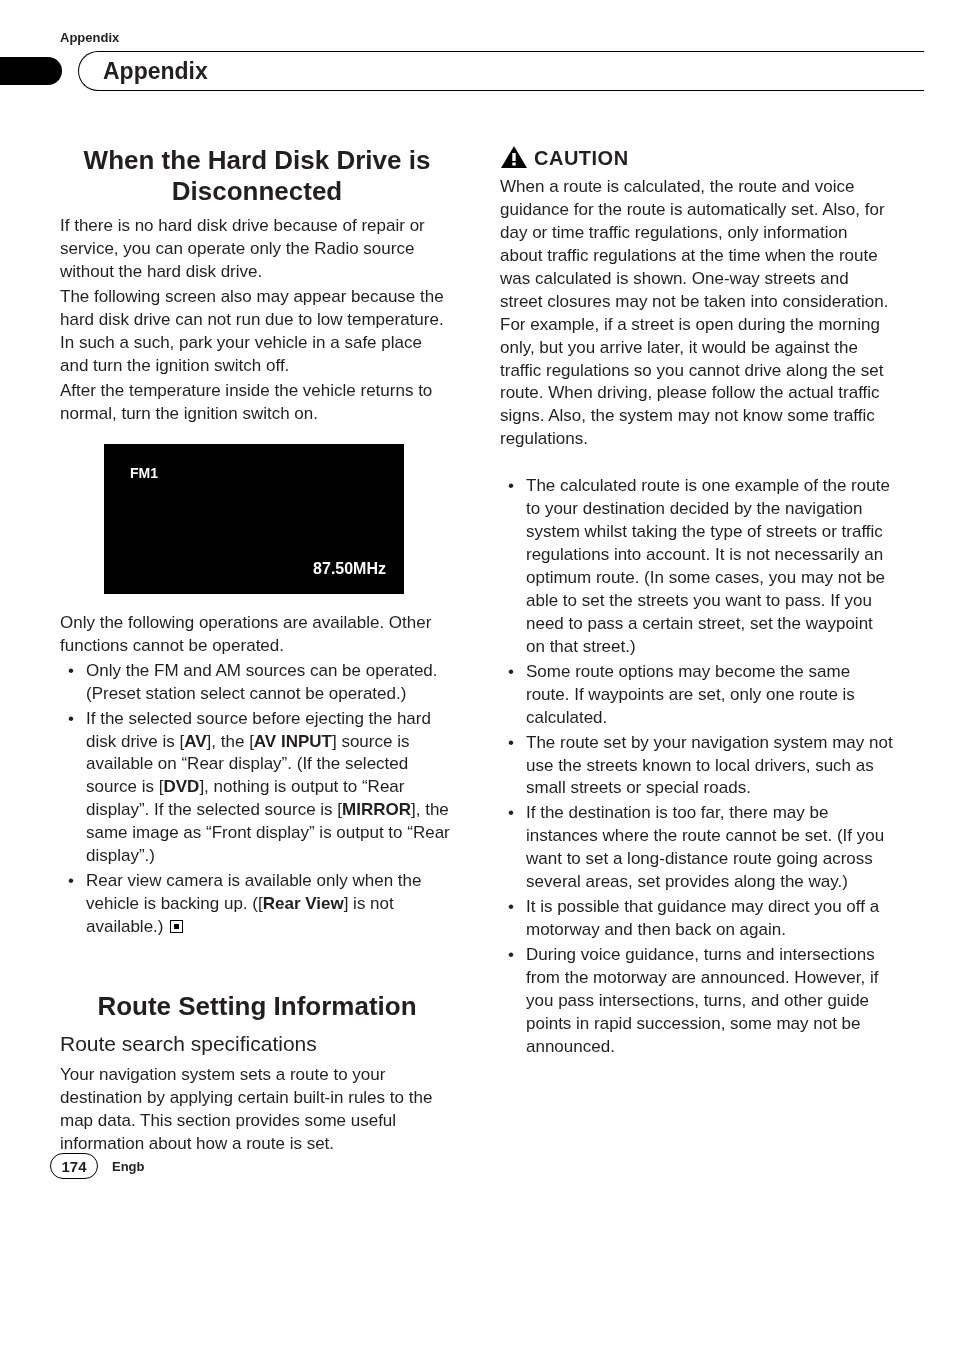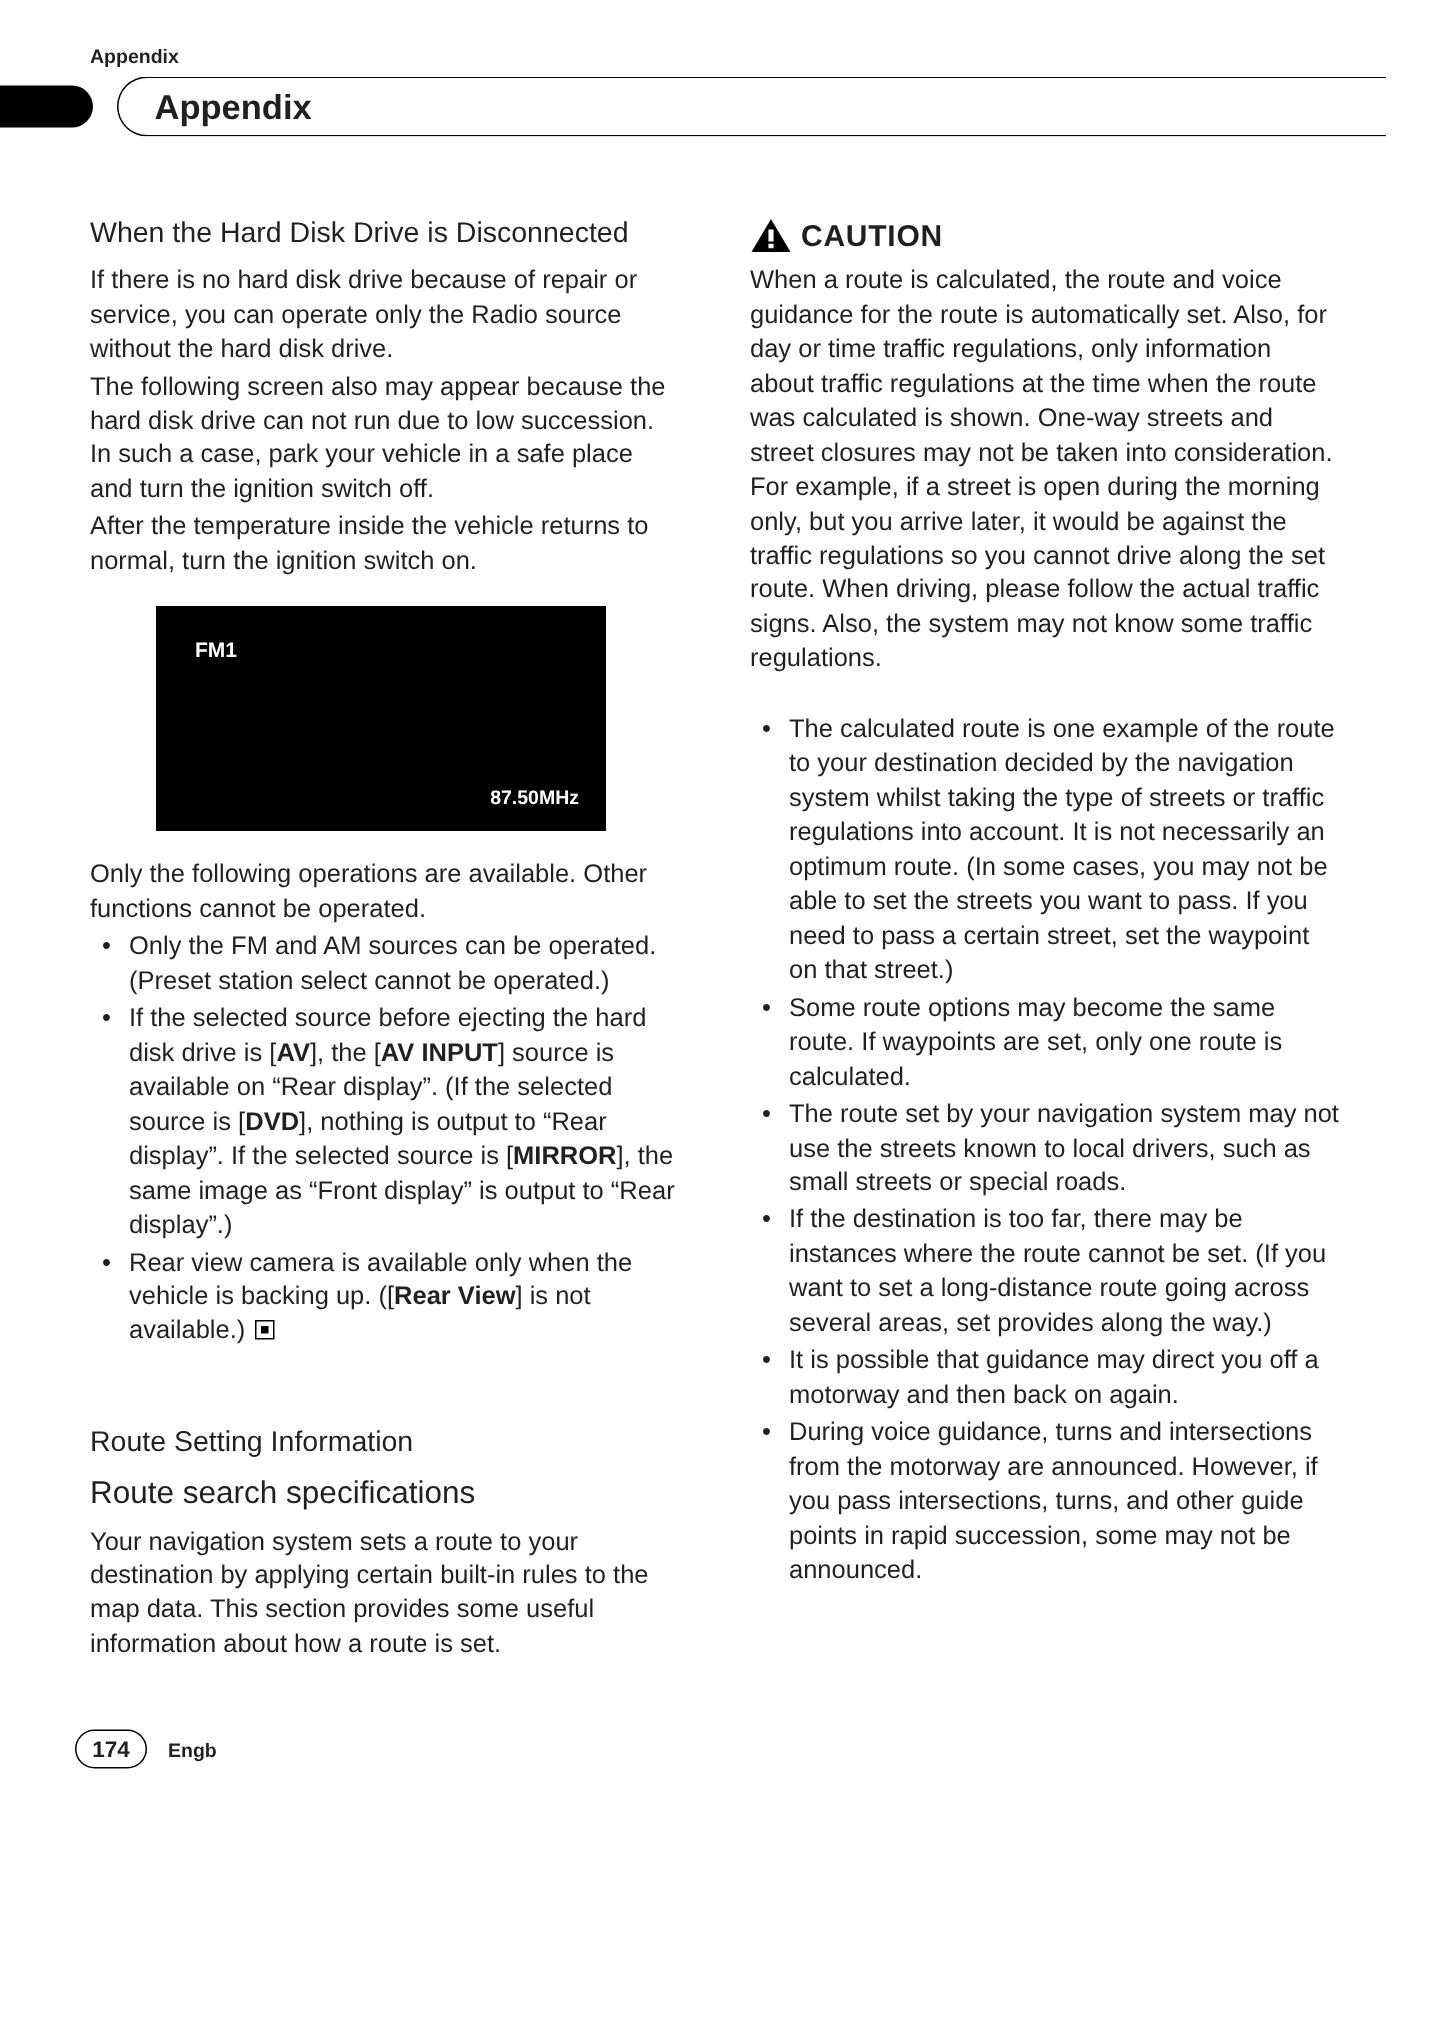--- a/index.html
+++ b/index.html
@@ -57,24 +57,25 @@
   .columns {
     display: flex;
     gap: 46px;
   }
   .col {
     flex: 1;
     font-size: 17px;
     line-height: 1.35;
   }
   h2.section {
-    font-size: 19px;
-    font-weight: 400;
+    font-size: 26px;
+    font-weight: 700;
     line-height: 1.2;
     margin-bottom: 8px;
+    text-align: center;
   }
   h3.subsection {
     font-size: 21px;
     font-weight: 400;
     margin-top: 4px;
     margin-bottom: 6px;
   }
   p.body {
     margin-bottom: 2px;
   }
@@ -91,21 +92,21 @@
     position: absolute;
     left: 26px;
     top: 20px;
     font-size: 14px;
     font-weight: 700;
   }
   .radio-figure .freq {
     position: absolute;
     right: 18px;
     bottom: 14px;
-    font-size: 13px;
+    font-size: 16px;
     font-weight: 700;
   }
   ul.bullets {
     list-style: none;
     padding-left: 0;
     margin-top: 2px;
   }
   ul.bullets > li {
     position: relative;
     padding-left: 26px;
@@ -185,21 +186,21 @@
     <div class="pill">
       <span class="chapter-title">Appendix</span>
     </div>
   </div>
 
   <div class="columns">
 
     <div class="col">
       <h2 class="section">When the Hard Disk Drive is Disconnected</h2>
       <p class="body">If there is no hard disk drive because of repair or service, you can operate only the Radio source without the hard disk drive.</p>
-      <p class="body">The following screen also may appear because the hard disk drive can not run due to low succession. In such a case, park your vehicle in a safe place and turn the ignition switch off.</p>
+      <p class="body">The following screen also may appear because the hard disk drive can not run due to low temperature. In such a such, park your vehicle in a safe place and turn the ignition switch off.</p>
       <p class="body">After the temperature inside the vehicle returns to normal, turn the ignition switch on.</p>
 
       <div class="radio-figure">
         <div class="fm">FM1</div>
         <div class="freq">87.50MHz</div>
       </div>
 
       <p class="body">Only the following operations are available. Other functions cannot be operated.</p>
 
       <ul class="bullets">

